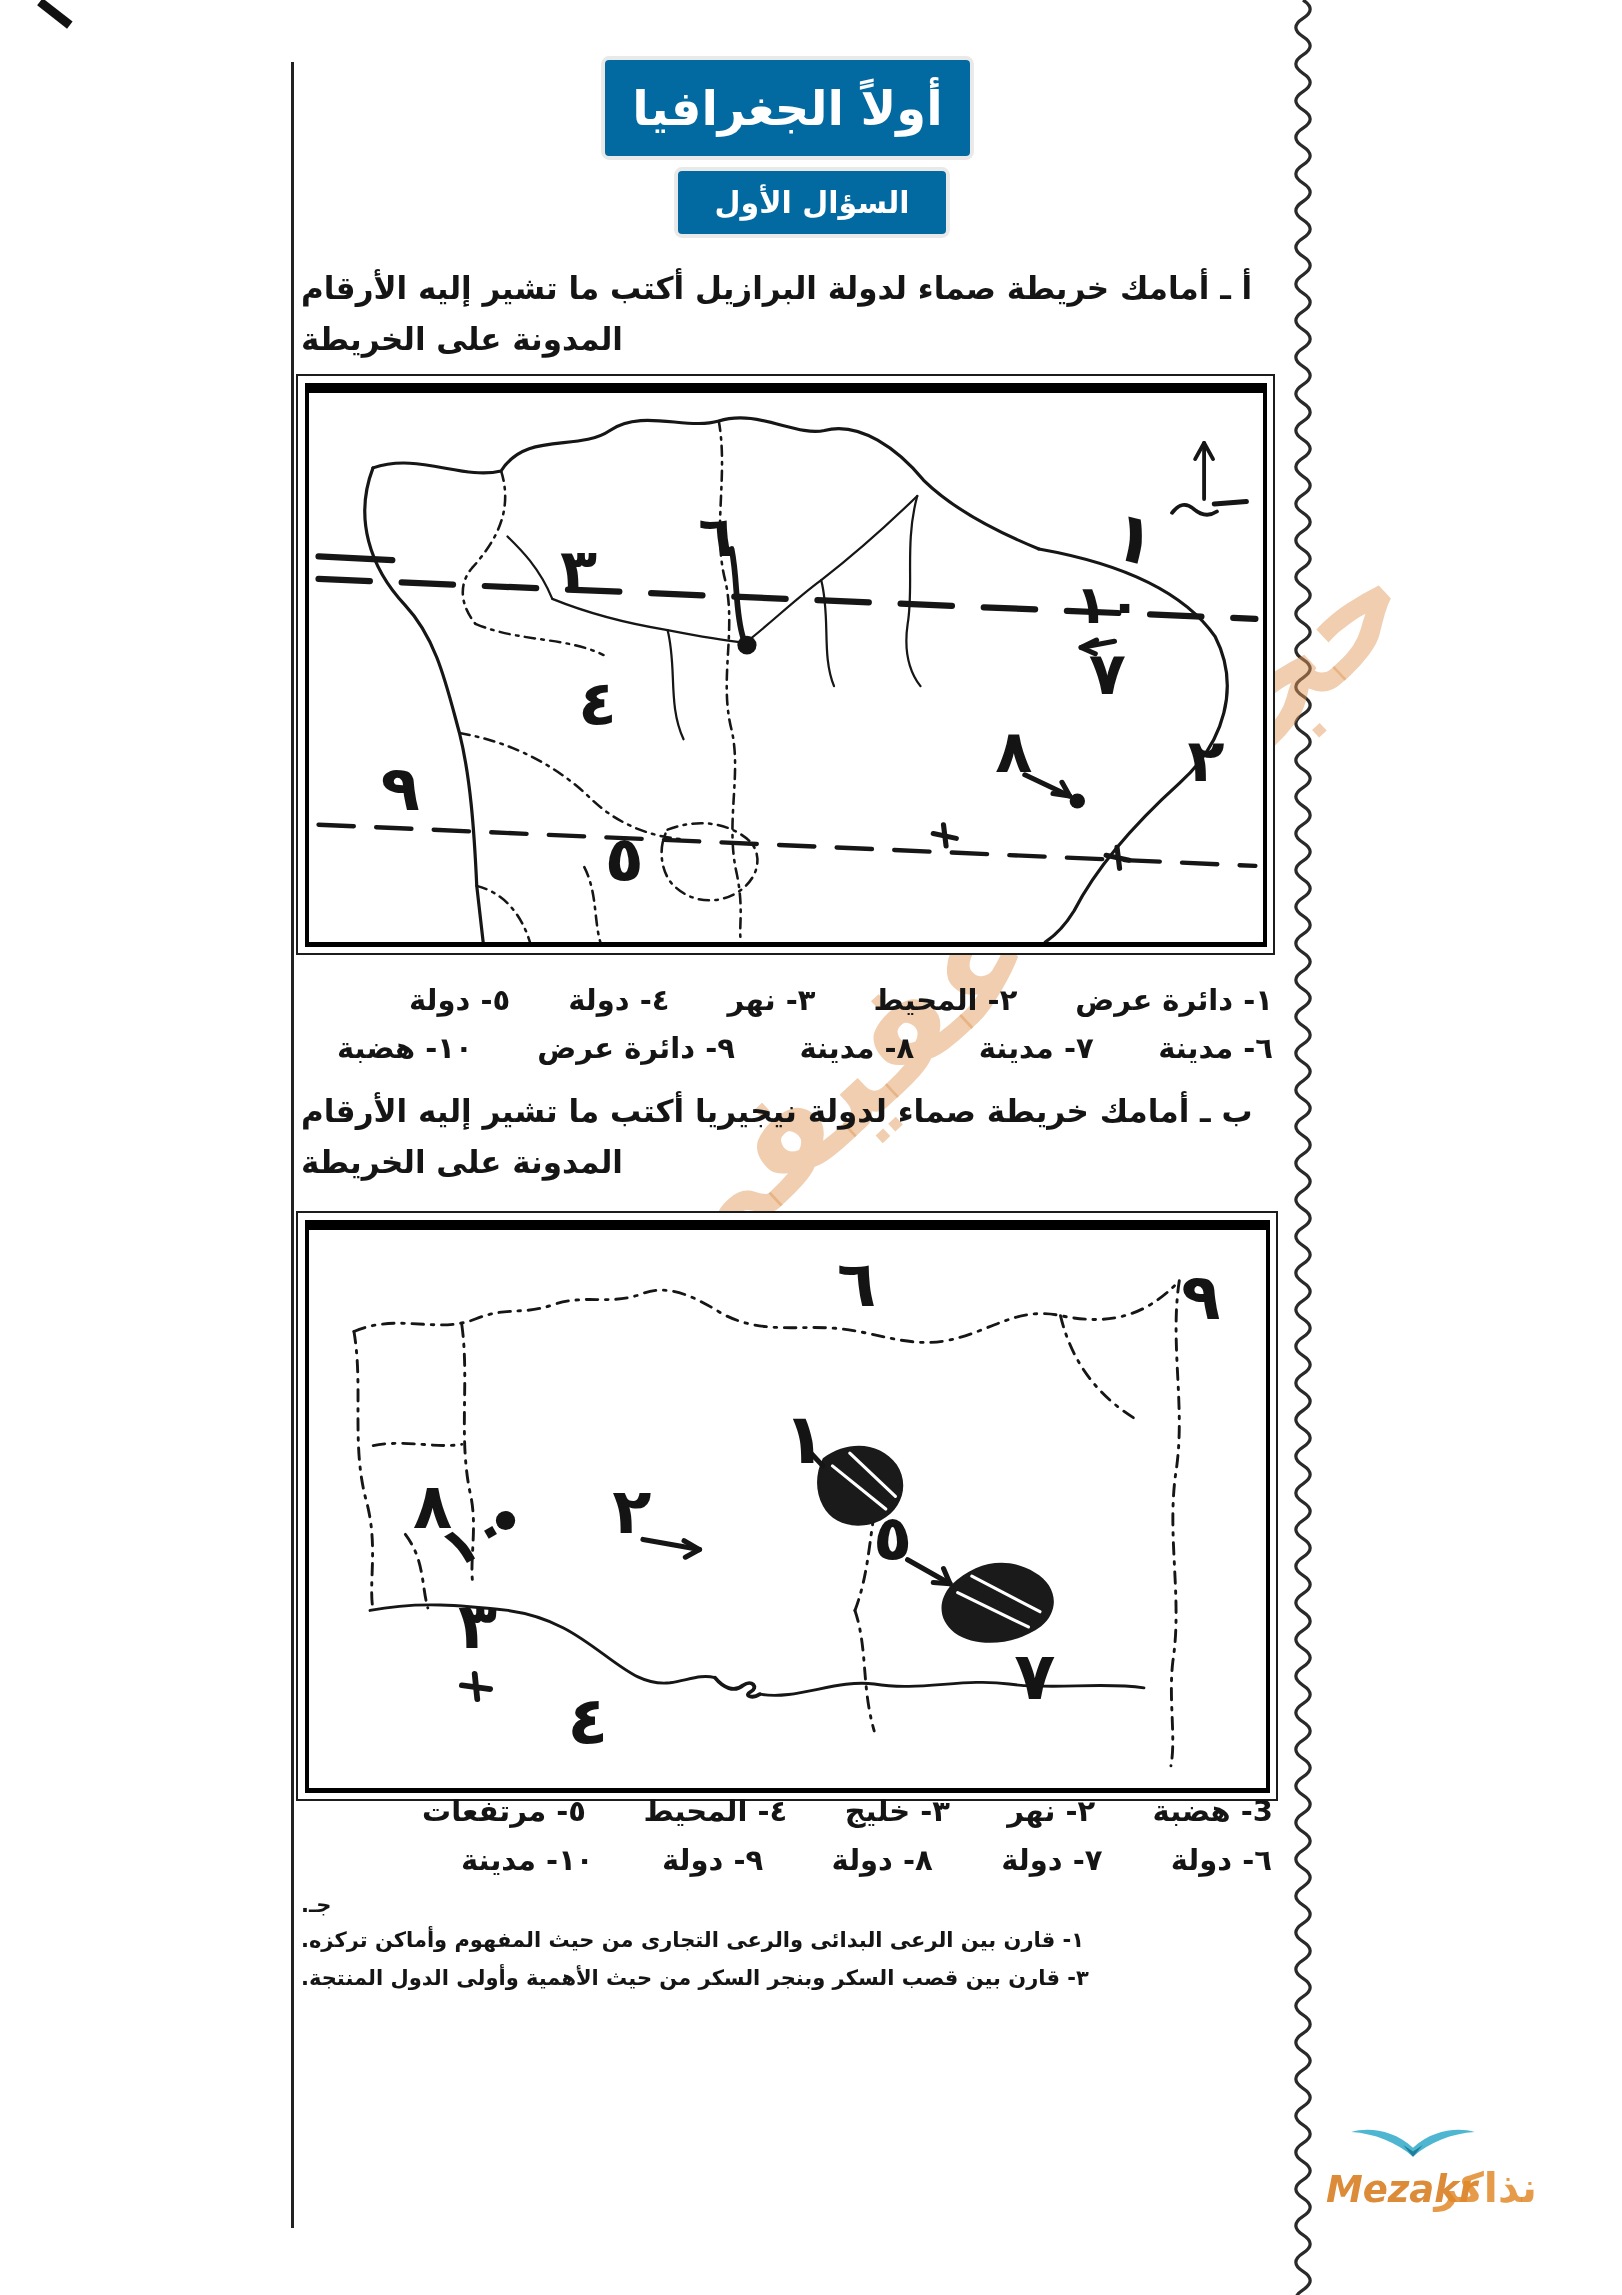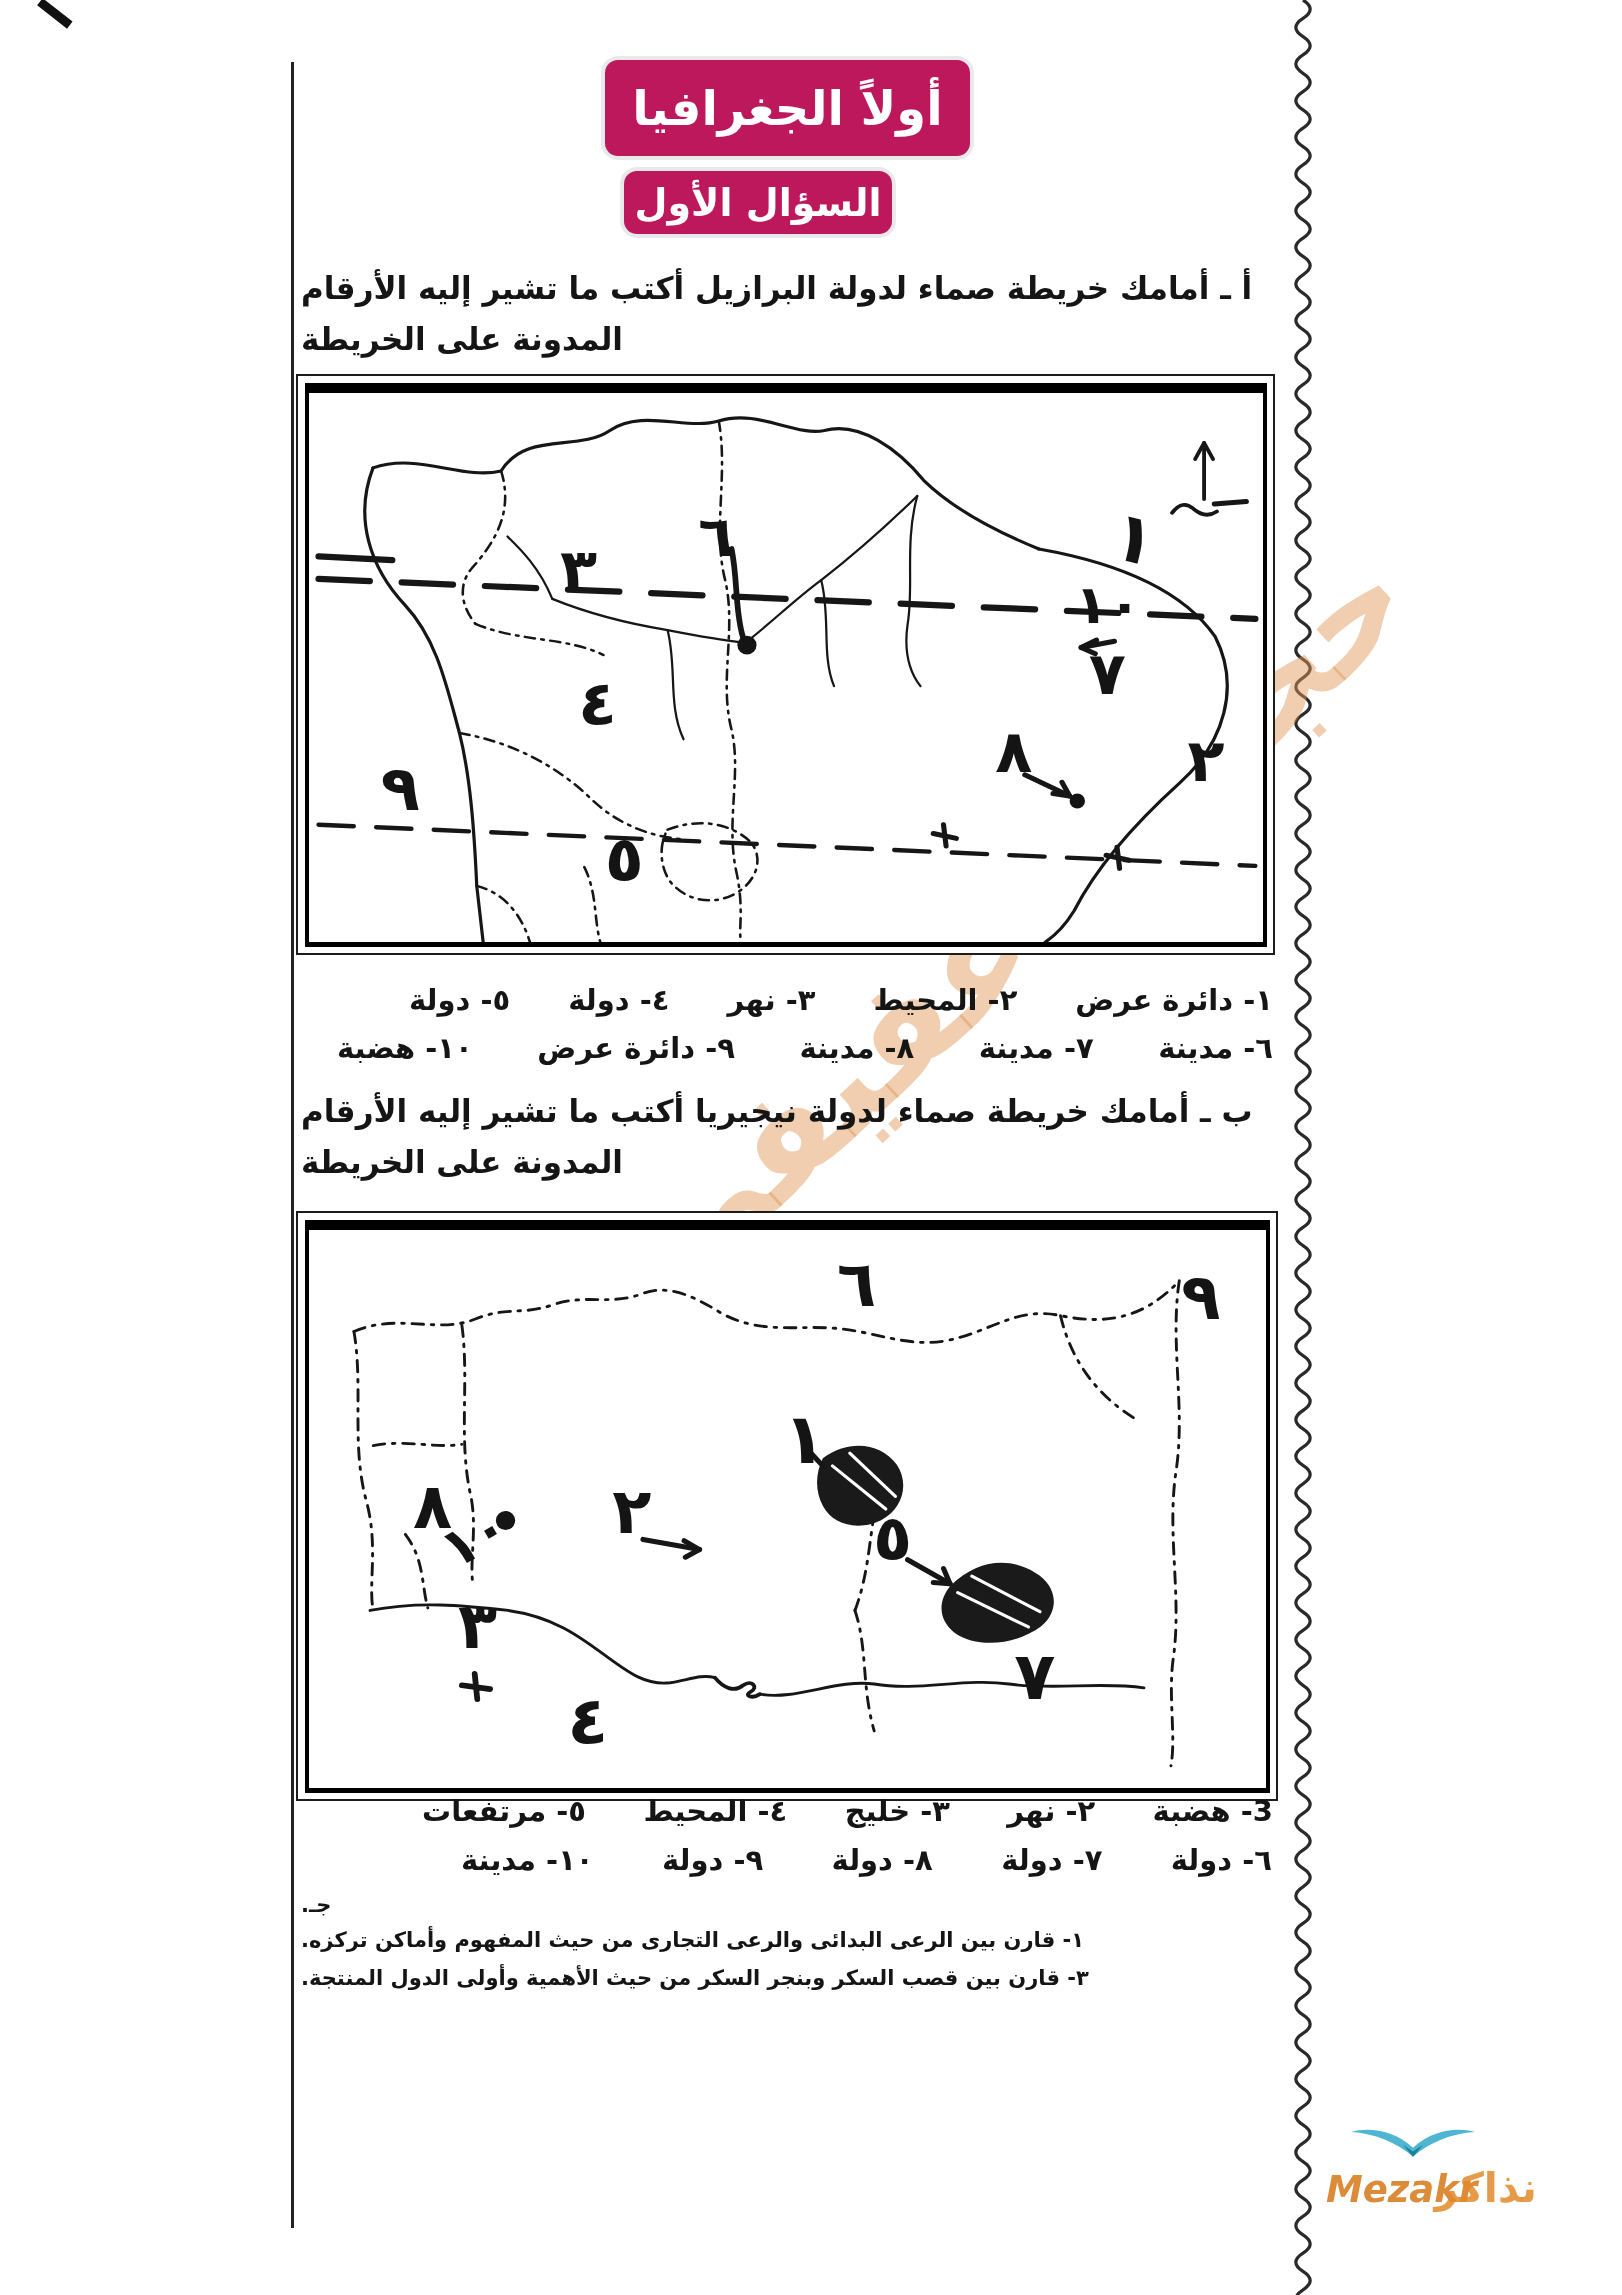--- a/index.html
+++ b/index.html
@@ -1,23 +1,23 @@
 <!DOCTYPE html>
 <html lang="ar" style="font-size:10.5px"><head>
 <meta charset="utf-8">
 <style>
   html,body{margin:0;padding:0;background:#ffffff;}
   .page{position:relative;width:1622px;height:2295px;background:#ffffff;overflow:hidden;
         font-family:"DejaVu Sans",sans-serif;color:#151515;}
   .abs{position:absolute;}
   
-  .banner{background:#be185d;color:#ffffff;display:flex;align-items:center;justify-content:center;
-          font-weight:bold;border-radius:13px;box-shadow:0 0 0 3.9px #e9e9e9;}
+  .banner{background:#0369a1;color:#ffffff;display:flex;align-items:center;justify-content:center;
+          font-weight:bold;border-radius:4px;box-shadow:0 0 0 3.9px #e9e9e9;}
   .banner-1{left:605px;top:60px;width:365px;height:96px;font-size:48px;}
-  .banner-2{left:624px;top:171px;width:268px;height:63px;font-size:38px;}
+  .banner-2{left:678px;top:171px;width:268px;height:63px;font-size:30px;}
   
   .rtl{direction:rtl;text-align:left;}
   .intro{left:301px;top:263px;width:976px;font-size:31px;font-weight:bold;line-height:1.65;}
   .intro-b{top:1086px;}
   .answers-row{display:flex;justify-content:space-between;direction:rtl;font-size:29px;font-weight:bold;white-space:nowrap;}
   .partc{left:301px;top:1890px;width:976px;font-size:21px;font-weight:bold;line-height:1.52;}
   .partc p{margin:0 0 6.5px 0;}
   .partc .c-label{margin:0 0 2.6px 0;}
   
   .map-frame{border:2.6px solid #1c1c1c;background:#fff;padding:6.5px;box-sizing:border-box;}

